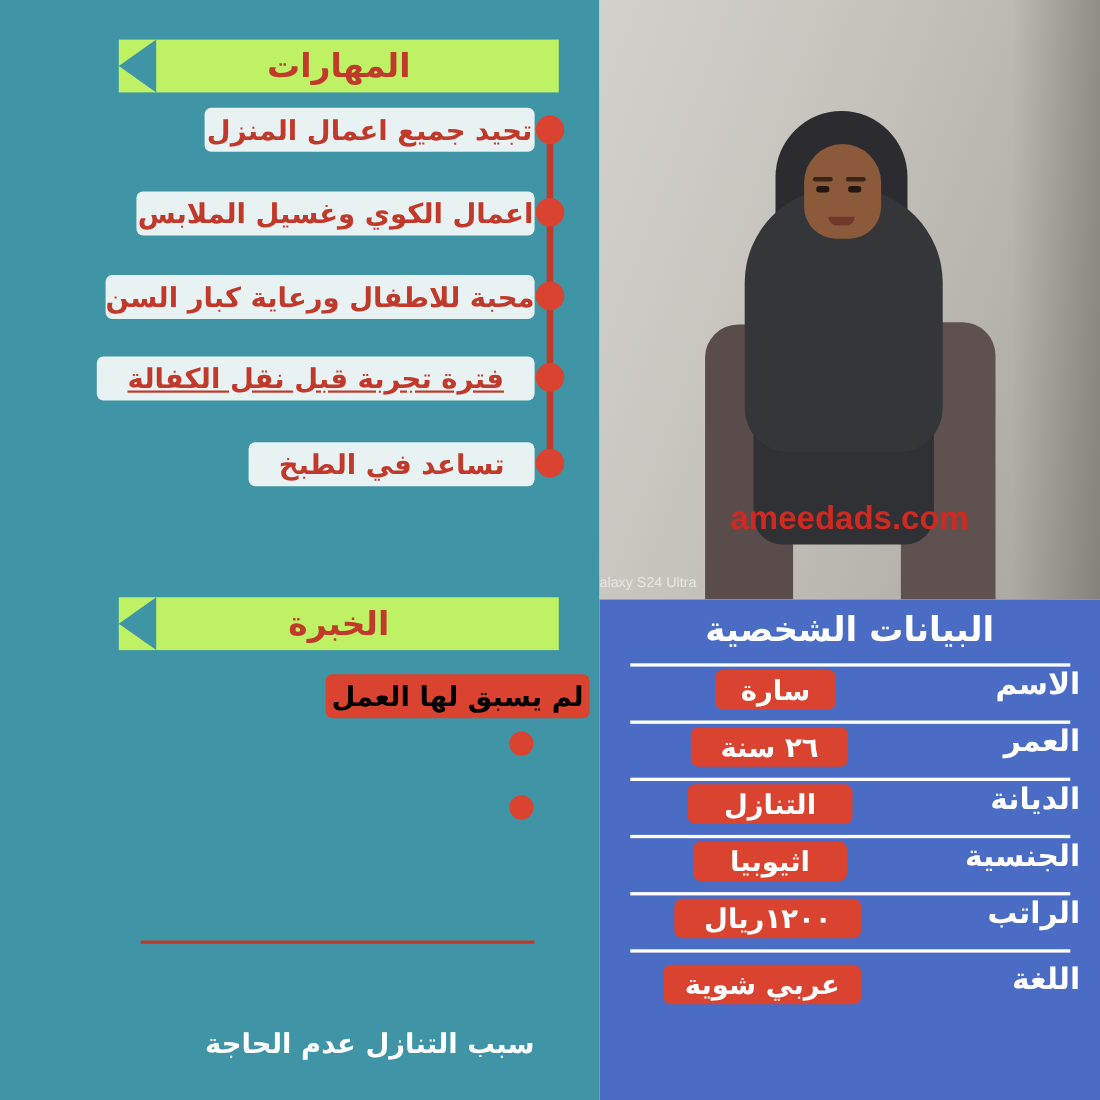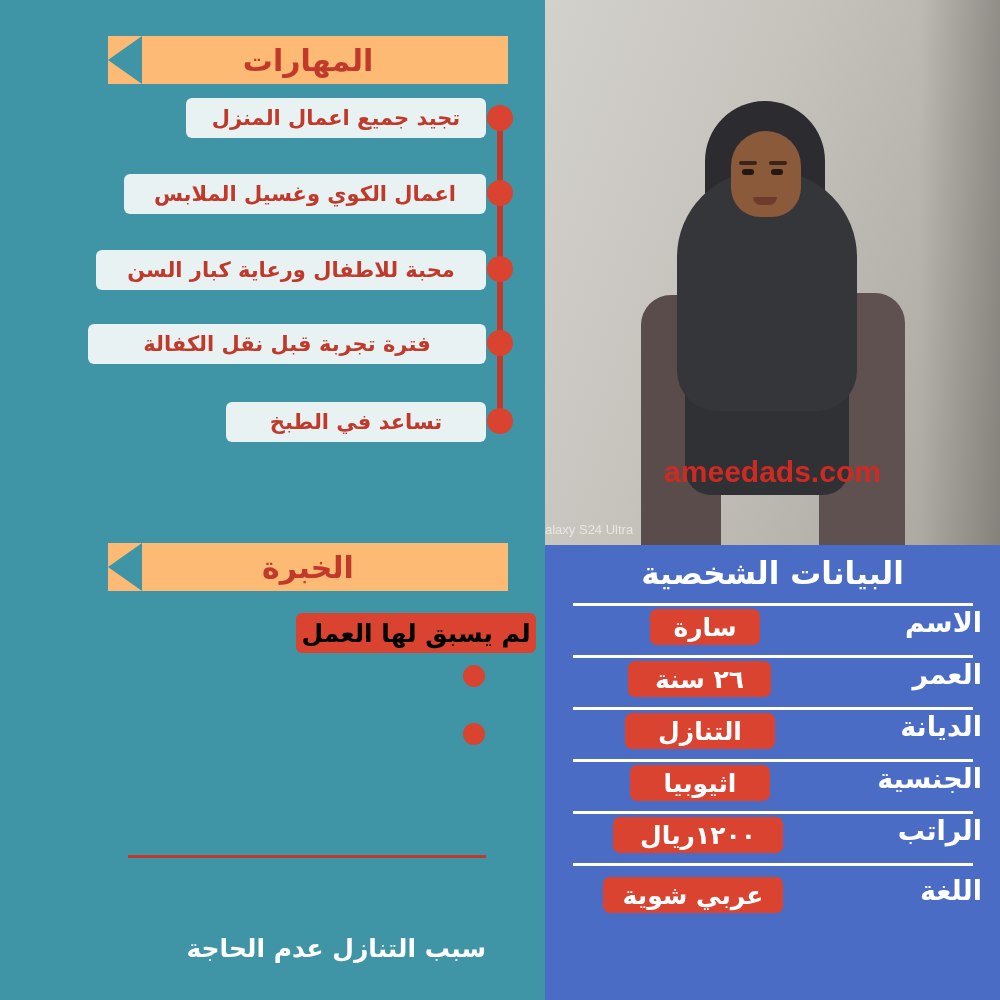--- a/index.html
+++ b/index.html
@@ -14,21 +14,21 @@
     position:absolute;left:0;top:0;width:1000px;height:1000px;
   }
   .panel-teal{
     position:absolute;left:0;top:0;width:545px;height:1000px;
     background:#3f95a5;
   }
   
   .ribbon{
     position:absolute;
     height:48px;
-    background:#fdba74;
+    background:#bef264;
     display:flex;align-items:center;justify-content:center;
   }
   .ribbon-title{
     color:#c0392b;
     font-size:30px;
     font-weight:bold;
     letter-spacing:0px;
     white-space:nowrap;
   }
   .ribbon-notch{
@@ -51,21 +51,21 @@
   }
   .dot{
     position:absolute;
     width:26px;height:26px;border-radius:50%;
     background:#d9432f;
   }
   .pill{
     position:absolute;
     background:#e8f2f2;
     color:#c0392b;
-    font-size:21px;
+    font-size:25px;
     font-weight:bold;
     border-radius:6px;
     padding:4px 26px;
     white-space:nowrap;
     text-align:center;
     box-sizing:border-box;
     height:40px;
     display:flex;align-items:center;justify-content:center;
   }
   .pill-red{
@@ -198,21 +198,21 @@
 
     <div class="dot" style="left:487px;top:105px;"></div>
     <div class="dot" style="left:487px;top:180px;"></div>
     <div class="dot" style="left:487px;top:256px;"></div>
     <div class="dot" style="left:487px;top:330px;"></div>
     <div class="dot" style="left:487px;top:408px;"></div>
 
     <div class="pill" style="left:186px;top:98px;width:300px;">تجيد جميع اعمال المنزل</div>
     <div class="pill" style="left:124px;top:174px;width:362px;">اعمال الكوي وغسيل الملابس</div>
     <div class="pill" style="left:96px;top:250px;width:390px;">محبة للاطفال ورعاية كبار السن</div>
-    <div class="pill" style="left:88px;top:324px;width:398px;">فترة تجربة قبل نقل الكفالة</div>
+    <div class="pill" style="left:88px;top:324px;width:398px;text-decoration:underline;">فترة تجربة قبل نقل الكفالة</div>
     <div class="pill" style="left:226px;top:402px;width:260px;">تساعد في الطبخ</div>
 
     <div class="ribbon" id="exp-ribbon">
       <span class="ribbon-title">الخبرة</span>
       <span class="ribbon-notch"></span>
     </div>
 
     <div class="pill-red" style="left:296px;top:613px;width:240px;">لم يسبق لها العمل</div>
 
     <div class="dot" style="left:463px;top:665px;width:22px;height:22px;"></div>

